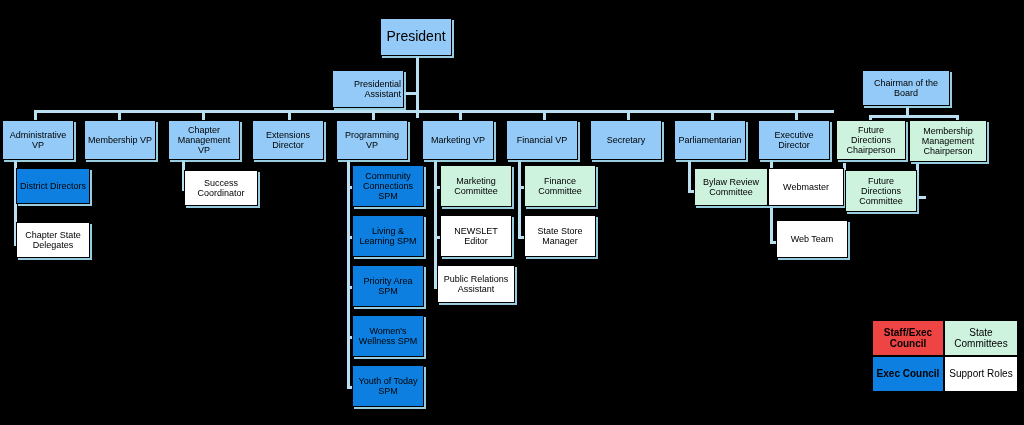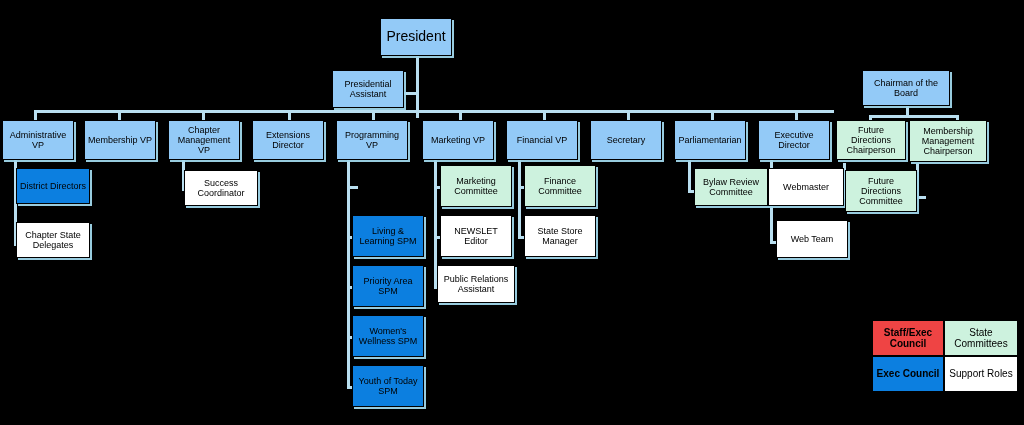--- a/index.html
+++ b/index.html
@@ -90,21 +90,21 @@
   <div class="ln lnv" style="left:843px;top:163px;height:36px;"></div>
   <div class="ln lnh" style="left:843px;top:196px;width:10px;"></div>
 
   <div class="ln lnv" style="left:916px;top:163px;height:36px;"></div>
   <div class="ln lnh" style="left:916px;top:196px;width:10px;"></div>
 
   <div class="node c-exec fs10" style="left:380px;top:18px;width:72px;height:38px;">
     <span>President</span>
     </div>
 
-  <div class="node c-exec fs9" style="left:332px;top:70px;width:72px;height:38px;">
+  <div class="node c-exec fs9" style="left:332px;top:70px;width:72px;height:38px;text-align:right;">
     <span>Presidential Assistant</span>
     </div>
 
   <div class="node c-exec fs9" style="left:862px;top:70px;width:88px;height:36px;">
     <span>Chairman of the Board</span>
     </div>
 
   <div class="node c-exec fs9" style="left:2px;top:120px;width:72px;height:40px;">
     <span>Administrative VP</span>
     </div>
@@ -158,20 +158,23 @@
     </div>
 
   <div class="node c-supp fs9" style="left:16px;top:222px;width:74px;height:36px;">
     <span>Chapter State Delegates</span>
     </div>
 
   <div class="node c-supp fs9" style="left:184px;top:170px;width:74px;height:36px;">
     <span>Success Coordinator</span>
     </div>
 
+  <div class="node c-execcl fs9" style="left:352px;top:165px;width:72px;height:42px;">
+    <span>Community Connections SPM</span>
+    </div>
 
   <div class="node c-execcl fs9" style="left:352px;top:215px;width:72px;height:42px;">
     <span>Living &amp; Learning SPM</span>
     </div>
 
   <div class="node c-execcl fs9" style="left:352px;top:265px;width:72px;height:42px;">
     <span>Priority Area SPM</span>
     </div>
 
   <div class="node c-execcl fs9" style="left:352px;top:315px;width:72px;height:42px;">

